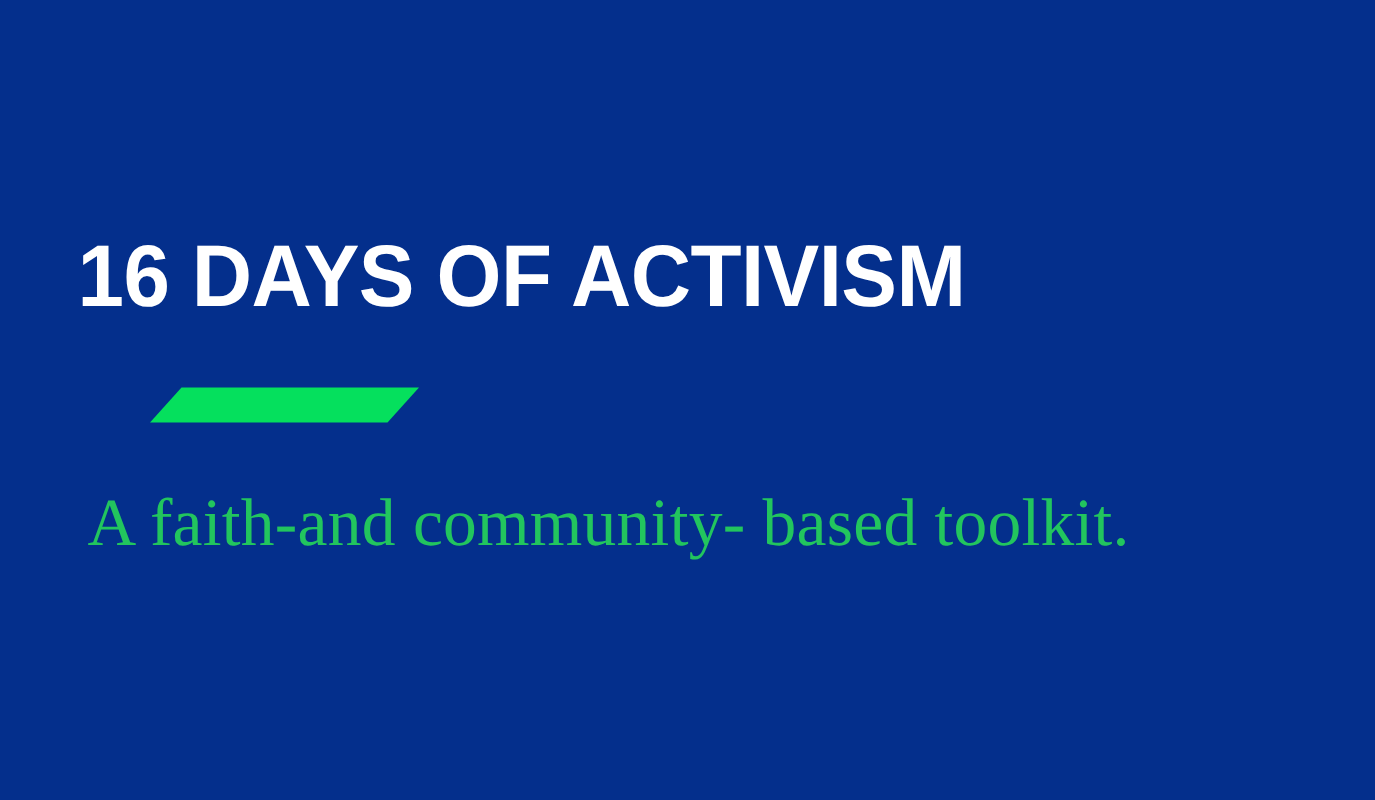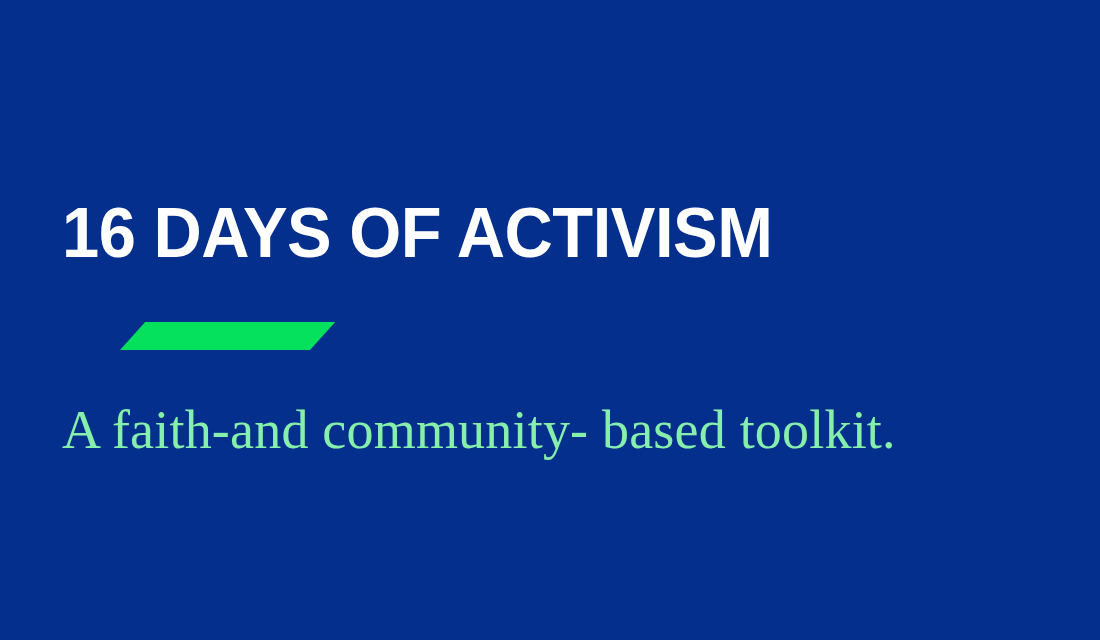--- a/index.html
+++ b/index.html
@@ -16,21 +16,21 @@
     position: relative;
     width: 1100px;
     height: 640px;
     background: #042f8c;
     overflow: hidden;
   }
 
   .content {
     position: absolute;
     left: 62px;
-    top: 196px;
+    top: 184px;
     right: 40px;
   }
 
   .headline {
     font-family: "Liberation Sans", sans-serif;
     font-weight: 700;
     font-size: 70px;
     line-height: 74px;
     letter-spacing: -0.5px;
     color: #ffffff;
@@ -48,27 +48,27 @@
   .accent-bar {
     width: 190px;
     height: 28px;
     background: #05e05d;
     transform: skewX(-42deg);
     transform-origin: bottom left;
     margin-left: 58px;
   }
 
   .subtitle {
-    margin: 0;
+    margin: 8px;
     margin-top: 50px;
     font-family: "Liberation Serif", serif;
     font-weight: 400;
     font-size: 54px;
     line-height: 60px;
-    color: #86efac;
+    color: #22c55e;
     white-space: nowrap;
     letter-spacing: 0.2px;
   }
 </style>
 </head>
 <body>
 
 <div class="slide">
 
   <div class="content">

